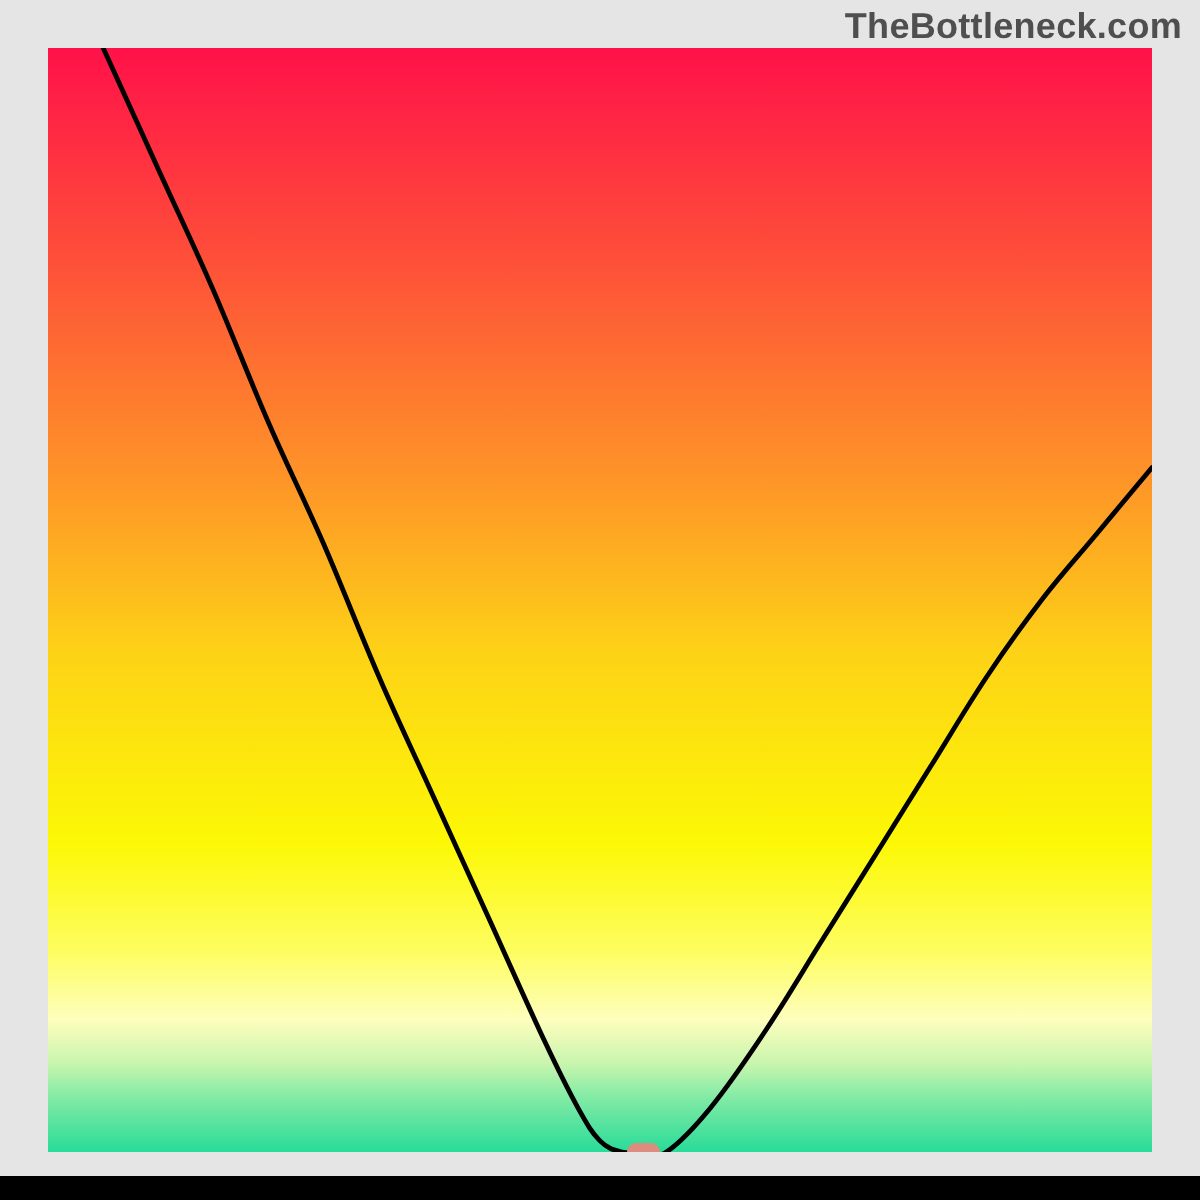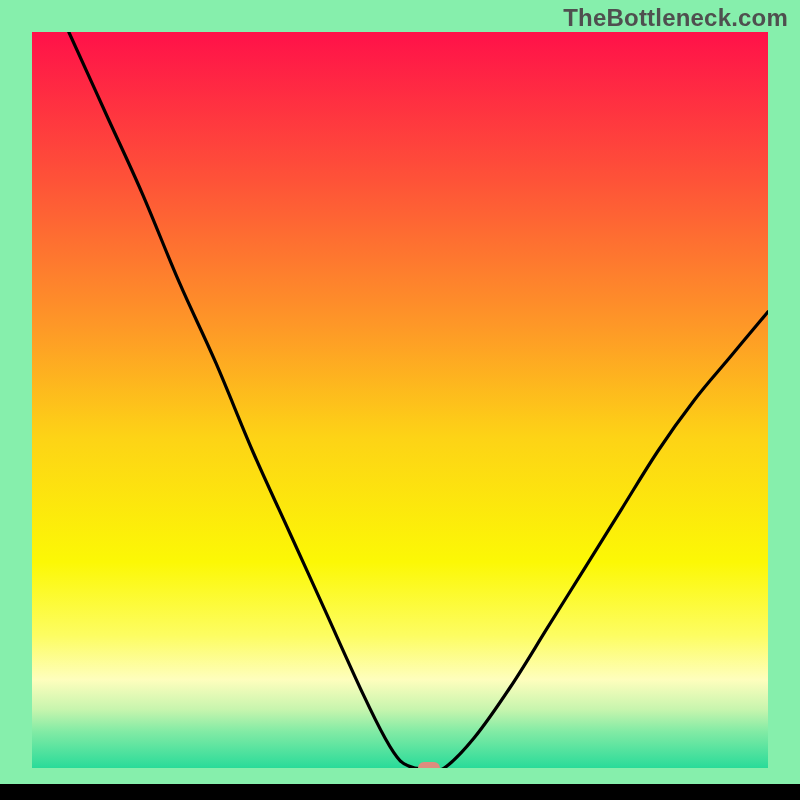--- a/index.html
+++ b/index.html
@@ -8,21 +8,21 @@
     width: 800px;
     height: 800px;
     background: #000;
     overflow: hidden;
     font-family: Arial, Helvetica, sans-serif;
   }
   .frame {
     position: relative;
     width: 800px;
     height: 784px;
-    background: #86efac;
+    background: #e5e5e5;
   }
   .watermark {
     position: absolute;
     top: 4px;
     right: 12px;
     font-size: 24px;
     font-weight: 600;
     color: #4f4f4f;
     letter-spacing: 0.2px;
     user-select: none;

